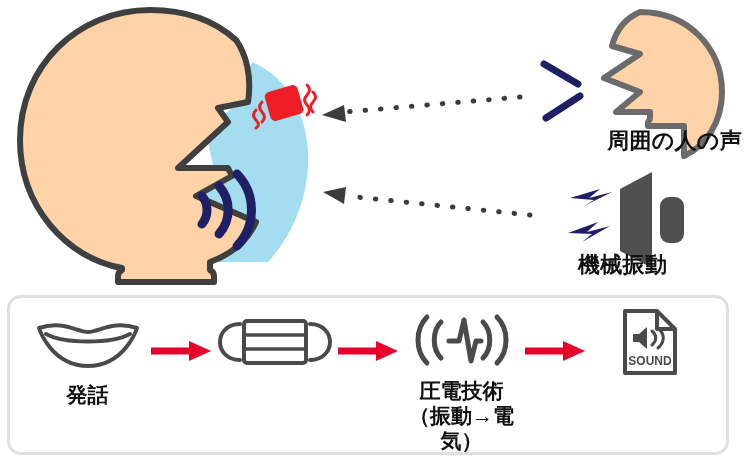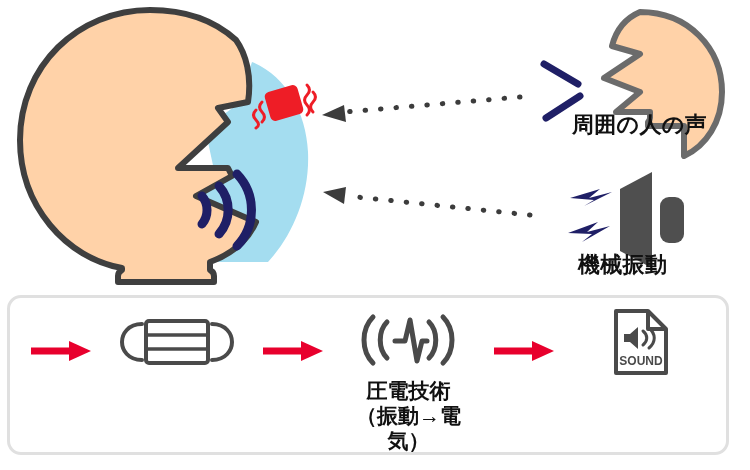--- a/index.html
+++ b/index.html
@@ -34,24 +34,24 @@
     letter-spacing: 0.3px;
   }
   #label-weak-vibration {
     left: 330px;
     top: 122px;
     width: 200px;
     font-size: 22px;
   }
   #label-surrounding-voice {
     left: 572px;
-    top: 112px;
+    top: 128px;
     width: 170px;
     font-size: 22px;
-    text-align: left;
+    text-align: right;
   }
   #label-background-noise {
     left: 578px;
     top: 252px;
     width: 160px;
     font-size: 22px;
     text-align: left;
   }
   
   #flow-panel {
@@ -187,20 +187,30 @@
     </g>
   </svg>
 
 
   <div class="jp-label" id="label-surrounding-voice">周囲の人の声</div>
 
   <div class="jp-label" id="label-background-noise">機械振動</div>
 
   <div id="flow-panel">
 
+    <div class="flow-step">
+      <div class="flow-icon">
+        <svg width="110" height="56" viewBox="0 0 110 56">
+          <path d="M6,14 C30,6 44,18 55,18 C66,18 80,6 104,14
+                   C104,14 92,52 55,52 C18,52 6,14 6,14 Z" fill="none" stroke="#4a4a4a" stroke-width="4" stroke-linejoin="round"></path>
+          <path d="M13,20 C32,30 78,30 97,20" fill="none" stroke="#4a4a4a" stroke-width="4" stroke-linecap="round"></path>
+        </svg>
+      </div>
+      <div class="flow-label">発話</div>
+    </div>
 
     <div class="flow-arrow">
       <svg width="64" height="26" viewBox="0 0 64 26">
         <line x1="2" y1="13" x2="44" y2="13" stroke="#e8002d" stroke-width="7"></line>
         <path d="M40,3 L62,13 L40,23 Z" fill="#e8002d"></path>
       </svg>
     </div>
 
     <div class="flow-step">
       <div class="flow-icon">

